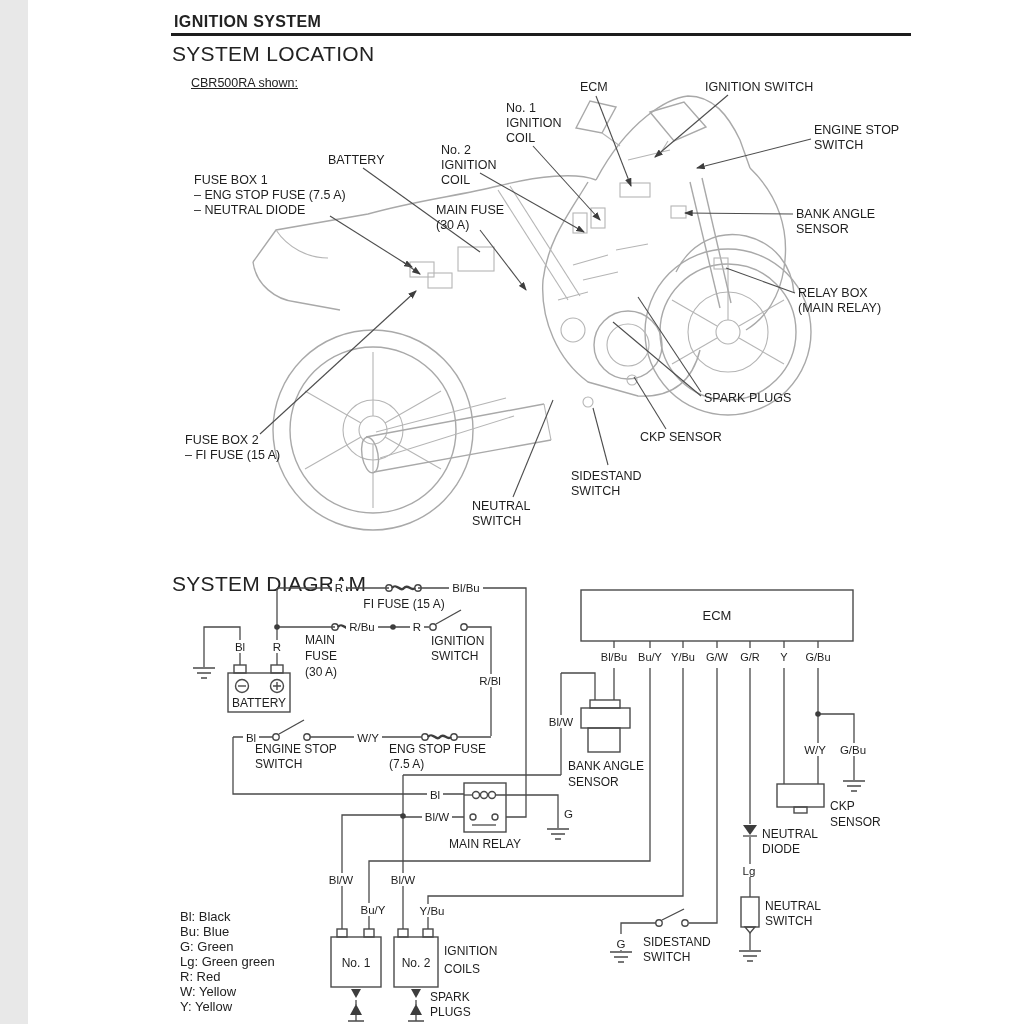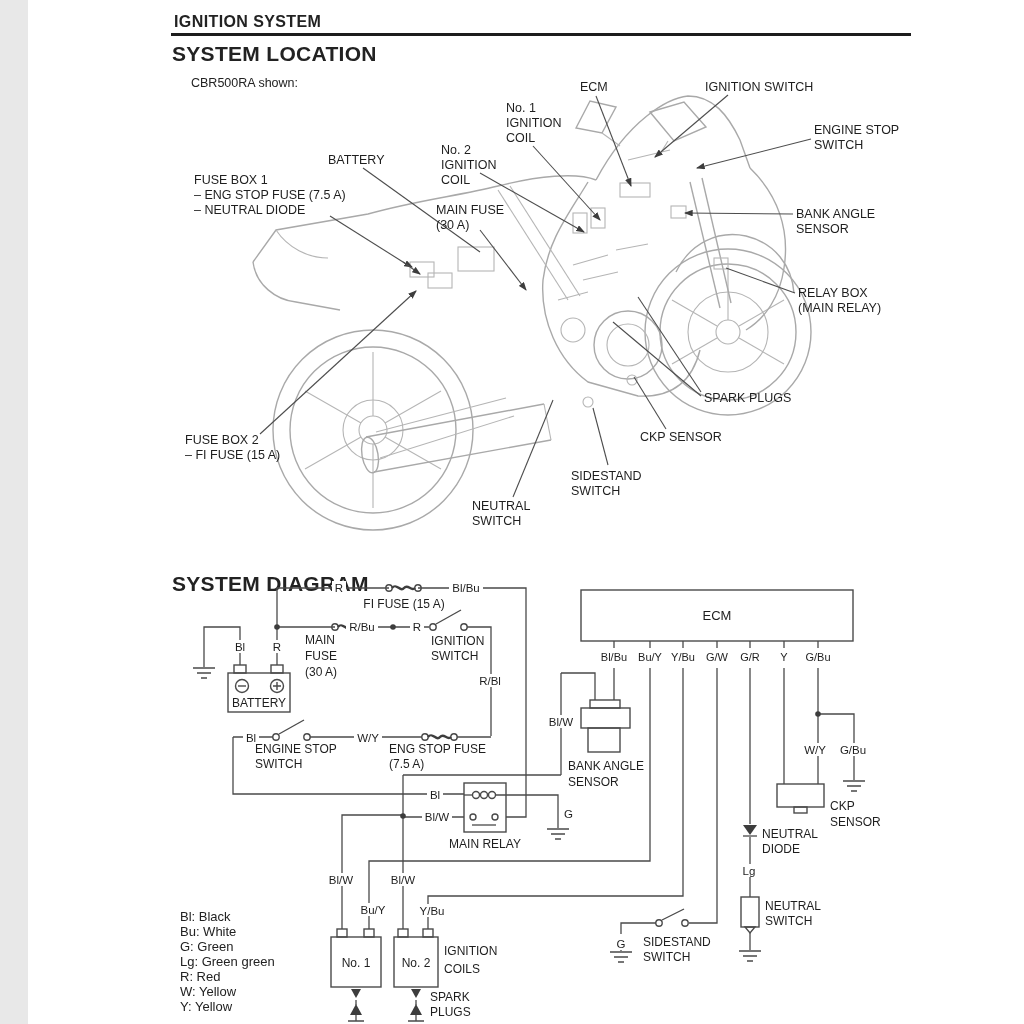--- a/index.html
+++ b/index.html
@@ -1,23 +1,23 @@
 <!DOCTYPE html>
 <html><head>
 <meta charset="utf-8">
 <style>
   html,body{margin:0;padding:0;background:#e8e8e8;}
   .page{position:relative;width:1024px;height:1024px;background:#ffffff;overflow:hidden;
         font-family:"Liberation Sans",sans-serif;color:#222;margin-left:28px;}
   .hdr{position:absolute;left:146px;top:13px;font-size:16px;font-weight:bold;letter-spacing:.4px;}
   .rule{position:absolute;left:143px;top:33px;width:740px;height:3px;background:#1d1d1d;}
-  .sec{position:absolute;font-weight:bold;font-size:21px;letter-spacing:.3px;text-align:center;}
+  .sec{position:absolute;font-weight:normal;font-size:21px;letter-spacing:.3px;text-align:center;}
   .sec1{left:144px;top:42px;}
   .sec2{left:144px;top:572px;}
-  .note{position:absolute;left:163px;top:76px;font-size:12.5px;}
+  .note{position:absolute;left:163px;top:76px;font-size:12.5px;text-decoration:underline;}
   .legend{position:absolute;left:152px;top:909px;font-size:13px;line-height:15px;}
   svg{position:absolute;left:0;top:0;}
   text{font-family:"Liberation Sans",sans-serif;}
   .lbl{font-size:12.5px;fill:#1e1e1e;}
   .slbl{font-size:12px;fill:#1e1e1e;}
   .pin{font-size:11px;fill:#1e1e1e;}
   .wl{font-size:11.5px;fill:#1e1e1e;}
   .wire{stroke:#4a4a4a;stroke-width:1.3;fill:none;}
   .comp{stroke:#4a4a4a;stroke-width:1.4;fill:none;}
   .fill{fill:#3d3d3d;stroke:none;}
@@ -441,21 +441,21 @@
         <text class="slbl" x="227" y="753">ENGINE STOP</text>
         <text class="slbl" x="227" y="768">SWITCH</text>
         <text class="slbl" x="361" y="753">ENG STOP FUSE</text>
         <text class="slbl" x="361" y="768">(7.5 A)</text>
       </g>
     </g>
   </svg>
 
   <div class="legend">
     <div>Bl: Black</div>
-    <div>Bu: White</div>
+    <div>Bu: Blue</div>
     <div>G: Green</div>
     <div>Lg: Green green</div>
     <div>R: Red</div>
     <div>W: Yellow</div>
     <div>Y: Yellow</div>
   </div>
 
 </div>
 
 </body></html>

